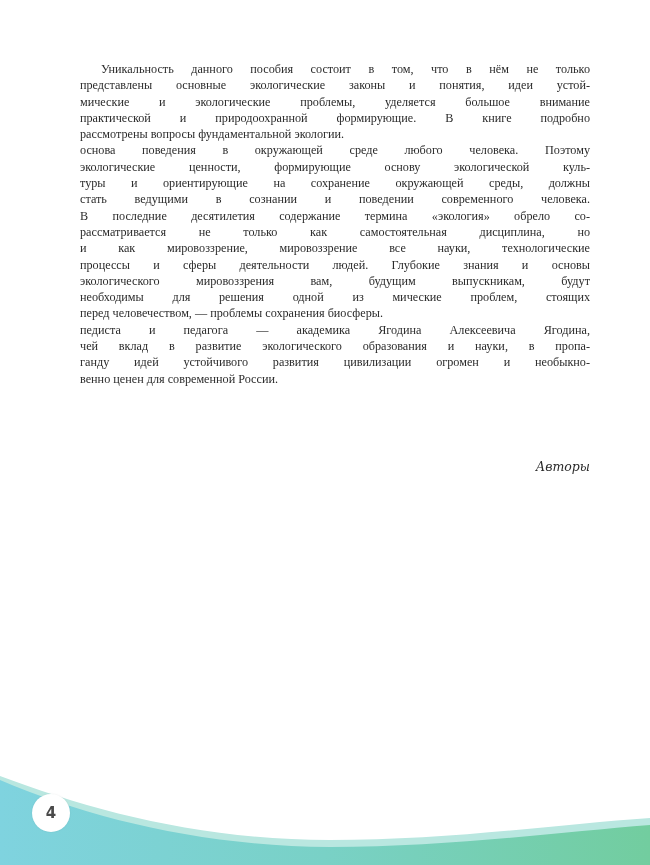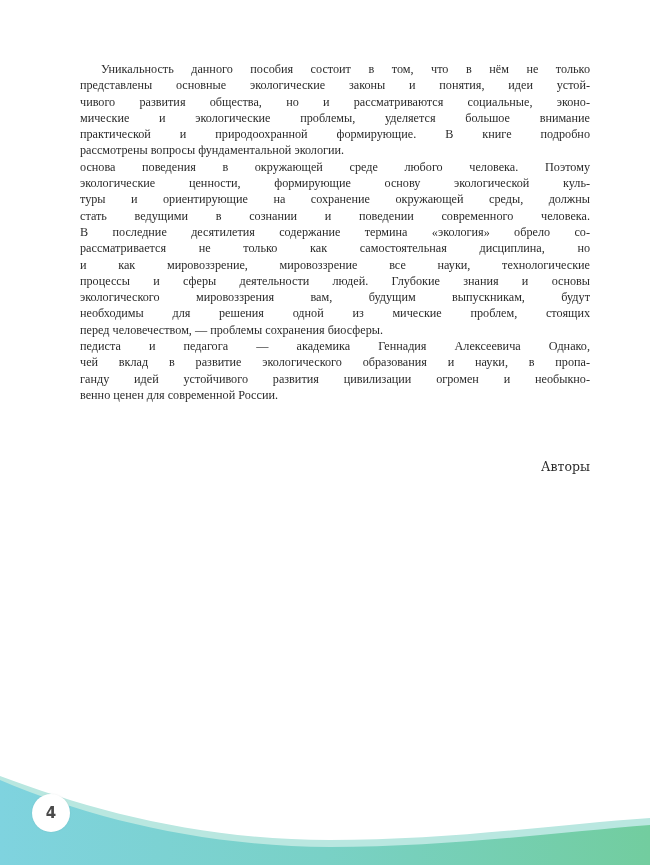--- a/index.html
+++ b/index.html
@@ -12,59 +12,58 @@
     font-family: Liberation Serif, serif;
     font-size: 12.2px; line-height: 16.3px; color: #2b2b2b;
     text-align: justify;
   }
   .para { margin: 0; text-indent: 21px; hyphens: manual; }
   .para .ln { display: block; text-align: justify; text-align-last: justify; white-space: nowrap; }
   .para .ln.last { text-align-last: left; }
   .author {
     position: absolute; right: 60px; top: 459px;
     font-family: "DejaVu Serif", "Liberation Serif", serif;
-    font-size: 12.5px; color: #2b2b2b;
+    font-style: italic; font-size: 12.5px; color: #2b2b2b;
   }
   .footer-wave { position: absolute; left: 0; top: 740px; width: 650px; height: 125px; }
   .page-num {
     position: absolute; left: 32px; top: 794px; width: 38px; height: 38px;
     border-radius: 50%; background: #ffffff;
     display: flex; align-items: center; justify-content: center;
     font-family: "DejaVu Sans", "Liberation Sans", sans-serif;
     font-weight: bold; font-size: 15px; color: #4a4a4a;
     box-shadow: 0 0 2px rgba(0,0,0,0.08);
   }
 </style>
 </head>
 <body>
 
 <div class="text-block">
   <p class="para">
     <span class="ln">Уникальность данного пособия состоит в том, что в нём не только</span>
     <span class="ln" style="text-indent:0">представлены основные экологические законы и понятия, идеи устой-</span>
-    <span class="ln" style="text-indent:0">чивого развития общества, но и рассматриваются социальные, эконо-</span>
     <span class="ln" style="text-indent:0">мические и экологические проблемы, уделяется большое внимание</span>
     <span class="ln" style="text-indent:0">практической и природоохранной формирующие. В книге подробно</span>
     <span class="ln last" style="text-indent:0">рассмотрены вопросы фундаментальной экологии.</span>
   </p>
   <p class="para">
     <span class="ln" style="text-indent:0">основа поведения в окружающей среде любого человека. Поэтому</span>
     <span class="ln" style="text-indent:0">экологические ценности, формирующие основу экологической куль-</span>
     <span class="ln" style="text-indent:0">туры и ориентирующие на сохранение окружающей среды, должны</span>
     <span class="ln" style="text-indent:0">стать ведущими в сознании и поведении современного человека.</span>
     <span class="ln" style="text-indent:0">В последние десятилетия содержание термина «экология» обрело со-</span>
     <span class="ln" style="text-indent:0">рассматривается не только как самостоятельная дисциплина, но</span>
     <span class="ln" style="text-indent:0">и как мировоззрение, мировоззрение все науки, технологические</span>
     <span class="ln" style="text-indent:0">процессы и сферы деятельности людей. Глубокие знания и основы</span>
     <span class="ln" style="text-indent:0">экологического мировоззрения вам, будущим выпускникам, будут</span>
     <span class="ln" style="text-indent:0">необходимы для решения одной из мические проблем, стоящих</span>
     <span class="ln last" style="text-indent:0">перед человечеством, — проблемы сохранения биосферы.</span>
   </p>
   <p class="para">
-    <span class="ln" style="text-indent:0">педиста и педагога — академика Геннадия Алексеевича Однако,</span>
+    <span class="ln" style="text-indent:0">педиста и педагога — академика Ягодина Алексеевича Ягодина,</span>
     <span class="ln" style="text-indent:0">чей вклад в развитие экологического образования и науки, в пропа-</span>
     <span class="ln" style="text-indent:0">ганду идей устойчивого развития цивилизации огромен и необыкно-</span>
     <span class="ln last" style="text-indent:0">венно ценен для современной России.</span>
   </p>
 </div>
 
 <div class="author">Авторы</div>
 
 <svg class="footer-wave" viewBox="0 0 650 125" preserveAspectRatio="none">
   <defs>

